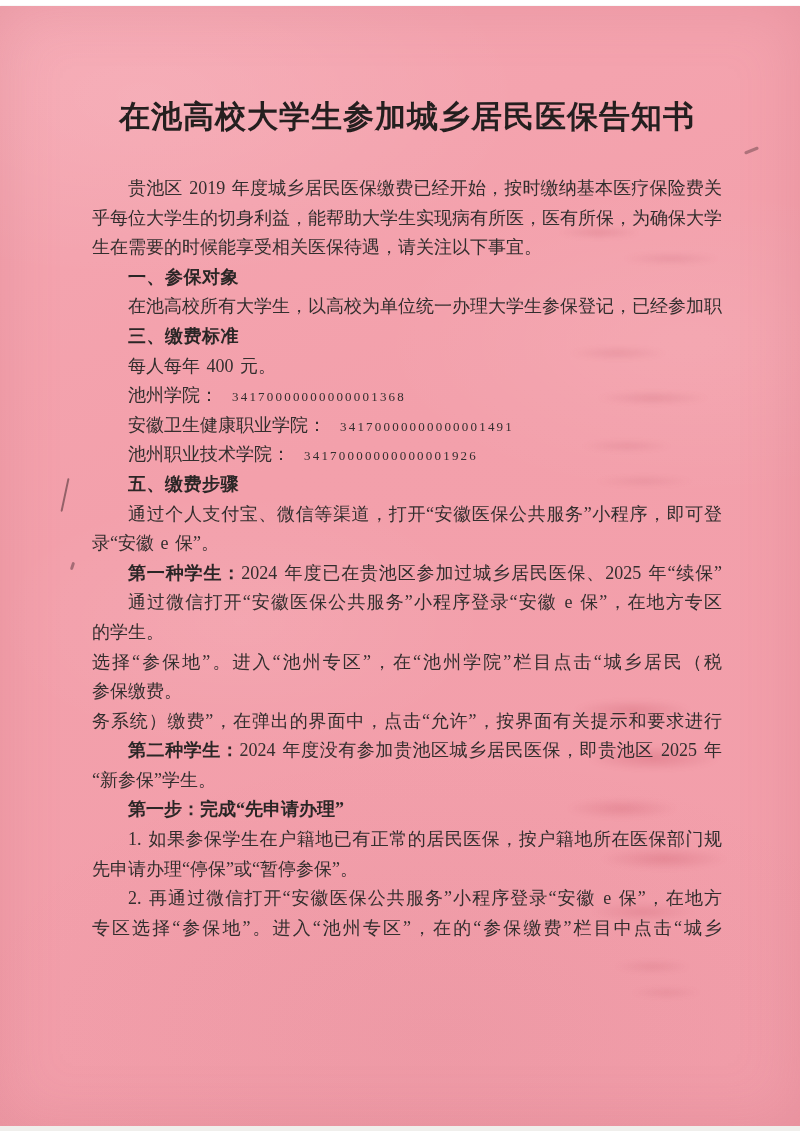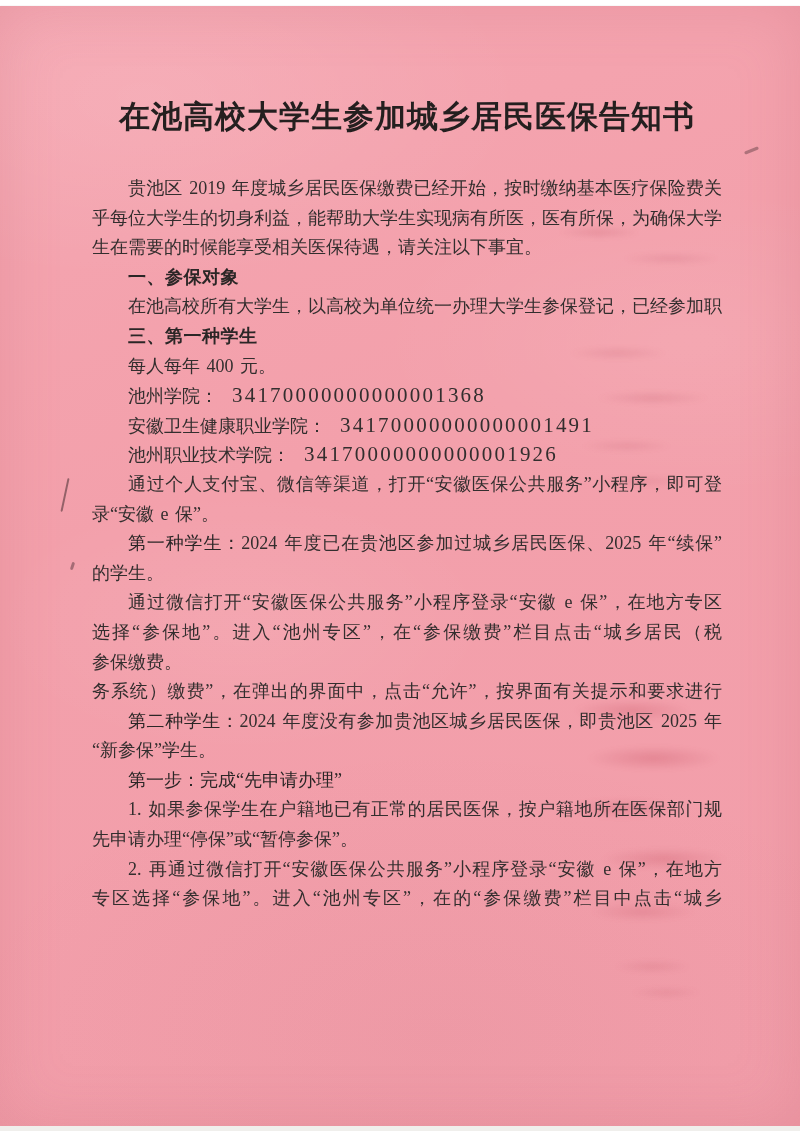--- a/index.html
+++ b/index.html
@@ -55,25 +55,25 @@
     word-spacing:2px;
   }
   .line.just{text-align-last:justify;}
   .line.indent{text-indent:2em;}
   .line.head{
     font-family:"Liberation Sans","DejaVu Sans",sans-serif;
     font-weight:700;
     letter-spacing:.5px;
     color:#2b2626;
   }
-  .lead{font-weight:400;color:#2b2626;margin-top:45px;}
+  .lead{font-weight:700;color:#2b2626;margin-top:45px;}
   .school .code{
     margin-left:14px;
     letter-spacing:2.2px;
-    font-size:21px;
+    font-size:13px;
   }
   
   .ghost{position:absolute;filter:blur(2px);pointer-events:none;}
   .g1{left:545px;top:212px;width:180px;height:58px;
       background:
         radial-gradient(60px 9px at 30% 25%, rgba(170,55,75,.16), rgba(170,55,75,0) 70%),
         radial-gradient(70px 9px at 70% 70%, rgba(170,55,75,.13), rgba(170,55,75,0) 70%);}
   .g2{left:548px;top:328px;width:175px;height:160px;
       background:
         radial-gradient(70px 10px at 40% 12%, rgba(170,55,75,.13), rgba(170,55,75,0) 70%),
@@ -116,35 +116,36 @@
 
       <div class="body-block">
         <div class="line just indent">贵池区 2019 年度城乡居民医保缴费已经开始，按时缴纳基本医疗保险费关</div>
         <div class="line just">乎每位大学生的切身利益，能帮助大学生实现病有所医，医有所保，为确保大学</div>
         <div class="line">生在需要的时候能享受相关医保待遇，请关注以下事宜。</div>
 
         <div class="line head indent">一、参保对象</div>
         <div class="line just indent">在池高校所有大学生，以高校为单位统一办理大学生参保登记，已经参加职</div>
 
 
-        <div class="line head indent">三、第一种学生</div>
+        <div class="line head indent">三、缴费标准</div>
         <div class="line indent">每人每年 400 元。</div>
 
         <div class="line indent school"><span>池州学院：</span><span class="code">34170000000000001368</span></div>
         <div class="line indent school"><span>安徽卫生健康职业学院：</span><span class="code">34170000000000001491</span></div>
         <div class="line indent school"><span>池州职业技术学院：</span><span class="code">34170000000000001926</span></div>
 
+        <div class="line head indent">五、缴费步骤</div>
         <div class="line just indent">通过个人支付宝、微信等渠道，打开“安徽医保公共服务”小程序，即可登</div>
         <div class="line">录“安徽 e 保”。</div>
 
         <div class="line just indent"><b class="lead">第一种学生：</b><span>2024 年度已在贵池区参加过城乡居民医保、2025 年“续保”</span></div>
+        <div class="line just indent">通过微信打开“安徽医保公共服务”小程序登录“安徽 e 保”，在地方专区</div>
+
         <div class="line">的学生。</div>
-
-        <div class="line just indent">通过微信打开“安徽医保公共服务”小程序登录“安徽 e 保”，在地方专区</div>
-        <div class="line just">选择“参保地”。进入“池州专区”，在“参保缴费”栏目点击“城乡居民（税</div>
+        <div class="line just">选择“参保地”。进入“池州专区”，在“池州学院”栏目点击“城乡居民（税</div>
         <div class="line">参保缴费。</div>
         <div class="line just">务系统）缴费”，在弹出的界面中，点击“允许”，按界面有关提示和要求进行</div>
 
         <div class="line just indent"><b class="lead">第二种学生：</b><span>2024 年度没有参加贵池区城乡居民医保，即贵池区 2025 年度</span></div>
         <div class="line">“新参保”学生。</div>
 
         <div class="line indent"><b class="lead">第一步：完成“先申请办理”</b></div>
 
         <div class="line just indent">1. 如果参保学生在户籍地已有正常的居民医保，按户籍地所在医保部门规定</div>
         <div class="line">先申请办理“停保”或“暂停参保”。</div>

